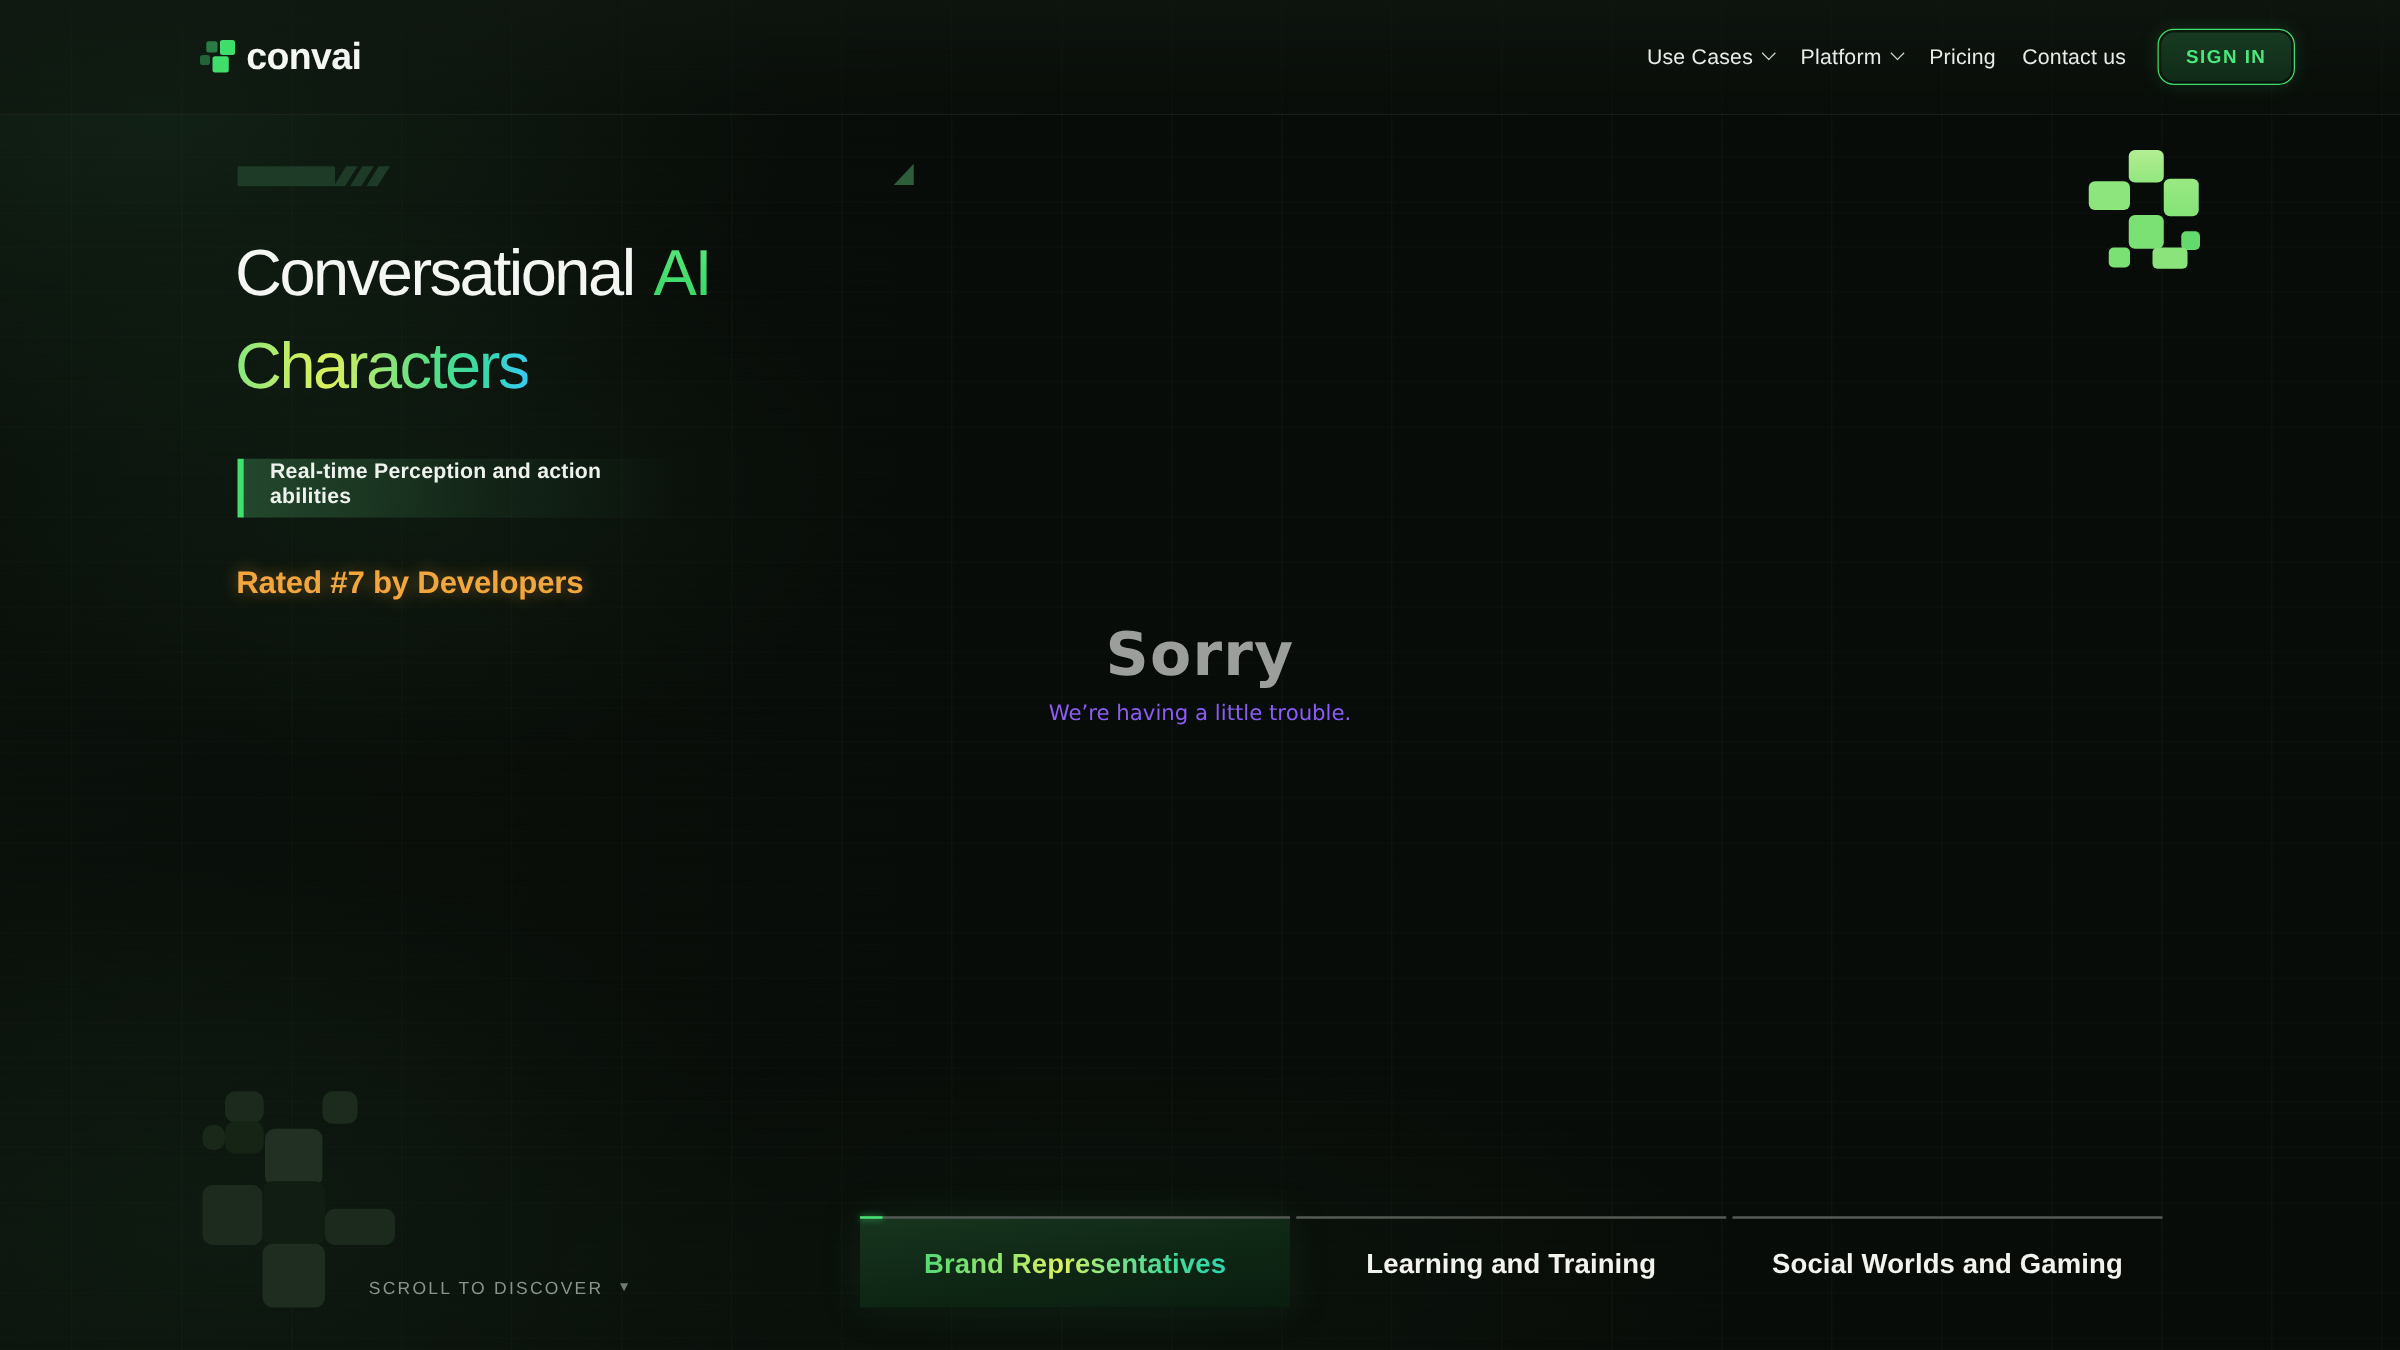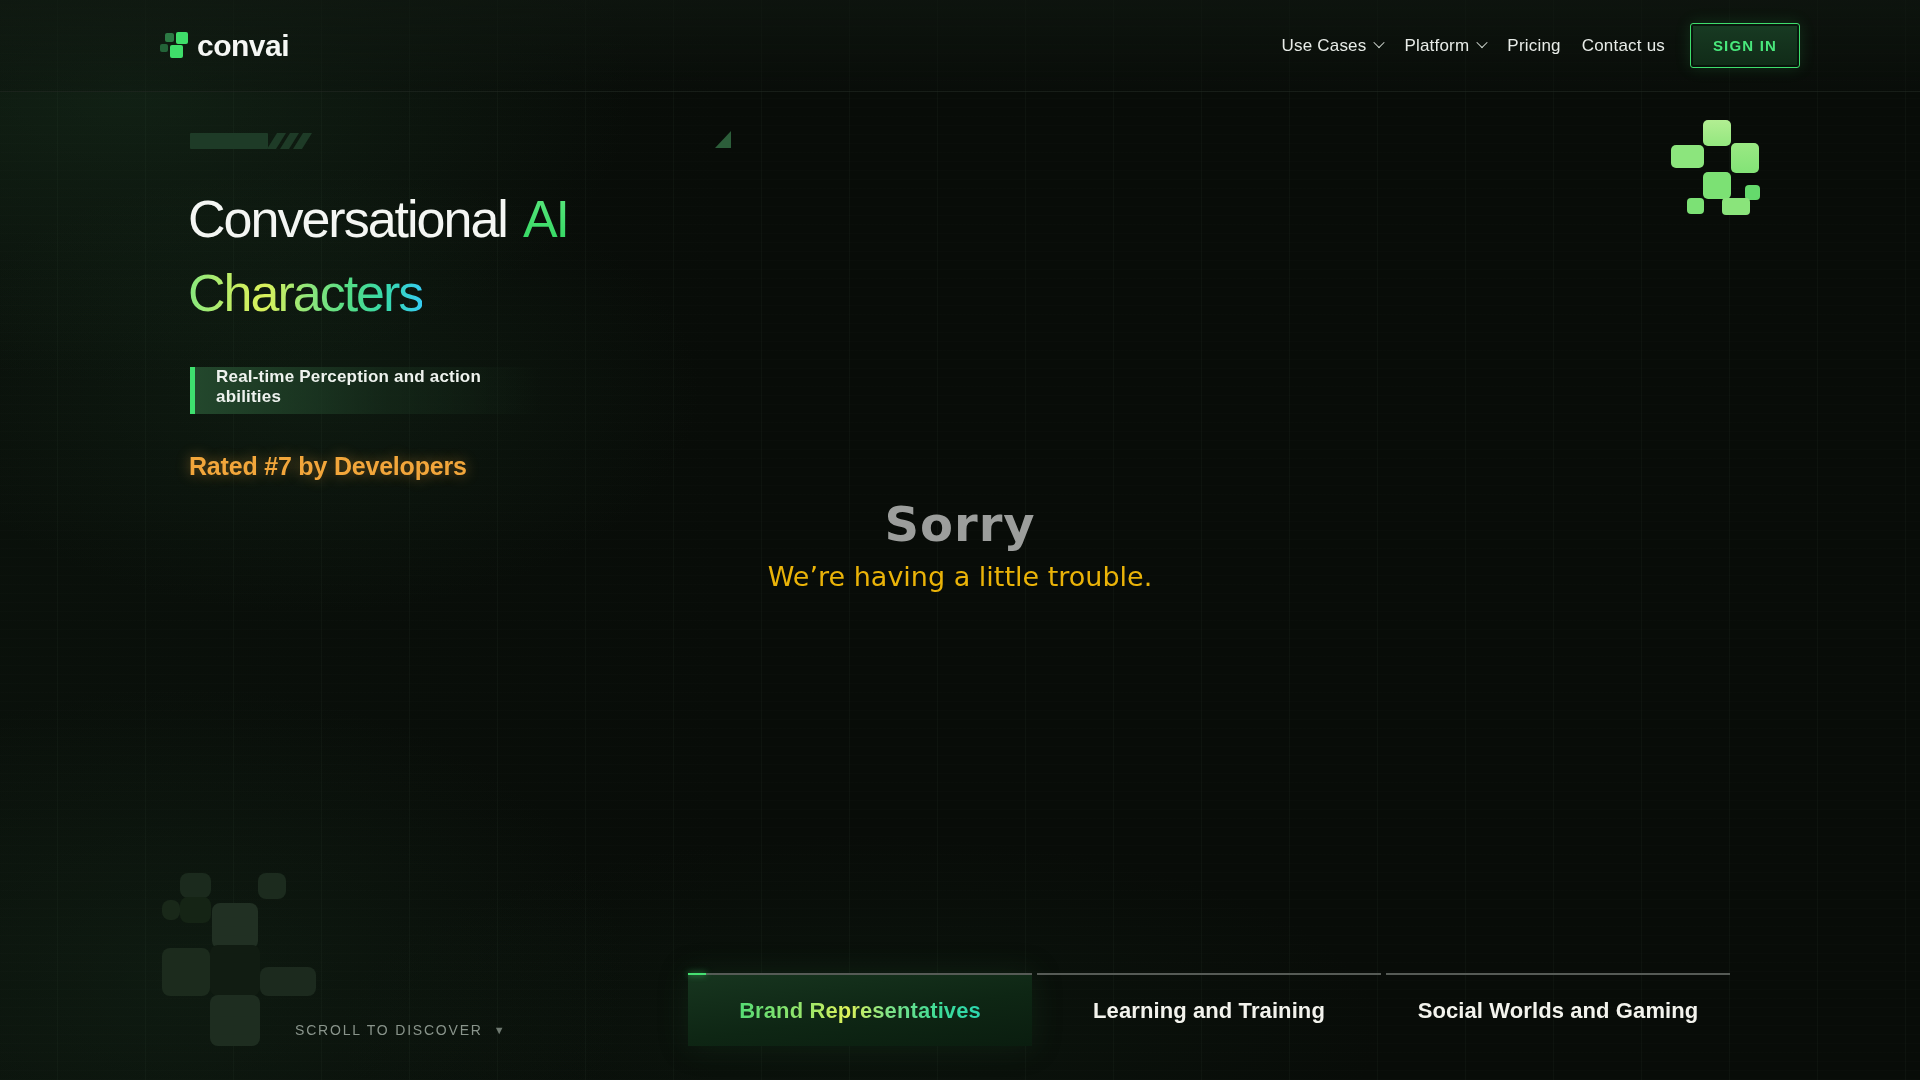--- a/index.html
+++ b/index.html
@@ -30,21 +30,21 @@
       radial-gradient(640px 420px at 180px 980px, rgba(34,70,44,0.20), transparent 70%),
       radial-gradient(700px 260px at 860px 1030px, rgba(30,66,40,0.14), transparent 75%),
       linear-gradient(90deg, rgba(26,54,34,0.10), transparent 38%);
     pointer-events:none;
   }
 
   
   .header {
     position:absolute; top:0; left:0; width:1920px; height:92px;
     display:flex; align-items:center; justify-content:space-between;
-    padding:0 120px 0 160px;
+    padding:0 84px 0 160px;
     background:linear-gradient(180deg, rgba(16,24,17,0.65), rgba(10,15,11,0.25));
     border-bottom:1px solid rgba(255,255,255,0.045);
     z-index:5;
   }
   .logo { display:flex; align-items:center; gap:7px; cursor:pointer; }
   .logo-mark { position:relative; width:30px; height:28px; }
   .logo-mark .px { position:absolute; border-radius:2px; }
   .logo-text { font-size:30px; font-weight:700; letter-spacing:-0.5px; color:#f5f7f4; }
 
   .nav { display:flex; align-items:center; gap:21px; }
@@ -54,21 +54,21 @@
     letter-spacing:0.2px; cursor:pointer; padding:8px 0;
   }
   .chev {
     width:8px; height:8px; display:inline-block;
     border-right:1.6px solid #cfd6cf; border-bottom:1.6px solid #cfd6cf;
     transform:rotate(45deg) translate(-1px,-1px); margin-top:-3px;
   }
   .signin-btn {
     margin-left:4px;
     width:110px; height:45px;
-    border-radius:3px;
+    border-radius:13px;
     border:1px solid #3edd6c;
     background:linear-gradient(180deg,#183b23,#102a17);
     box-shadow:inset 0 0 0 2px rgba(6,14,8,0.75), 0 0 16px rgba(62,224,110,0.15);
     color:#49e87c; font-family:"Liberation Sans",sans-serif;
     font-size:15px; font-weight:700; letter-spacing:1.2px;
     cursor:pointer;
   }
 
   
   .deco-line { position:absolute; left:190px; top:132px; height:17px; display:flex; align-items:center; z-index:2; }
@@ -114,21 +114,21 @@
     z-index:2;
   }
 
   
   .media-error {
     position:absolute; left:0; top:496px; width:1920px;
     text-align:center; z-index:1;
     font-family:"DejaVu Sans", sans-serif;
   }
   .media-error-title { font-size:48px; font-weight:700; color:#9c9e9c; letter-spacing:1px; }
-  .media-error-msg { margin-top:9px; font-size:27px; font-weight:400; color:#eab308; }
+  .media-error-msg { margin-top:9px; font-size:17px; font-weight:400; color:#8b5cf6; }
 
   
   .pix { position:absolute; border-radius:5px; }
   .cluster-tr { position:absolute; left:1671px; top:118px; width:90px; height:100px; z-index:2; }
   .cluster-bl { position:absolute; left:160px; top:870px; width:160px; height:178px; z-index:1; }
   .cluster-bl .pix { border-radius:8px; }
 
   
   .scroll-hint {
     position:absolute; left:295px; top:1022px;

